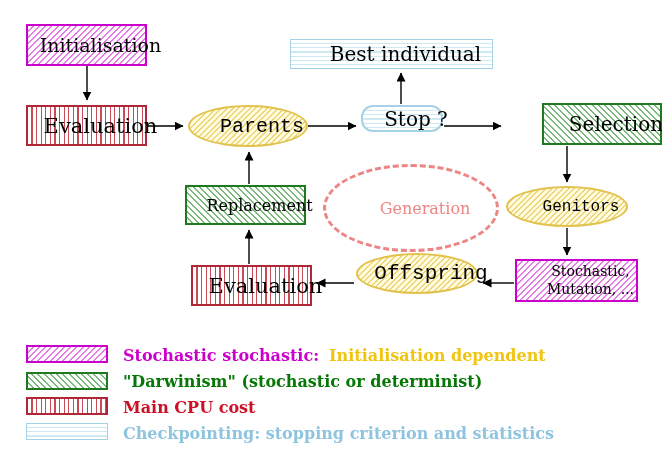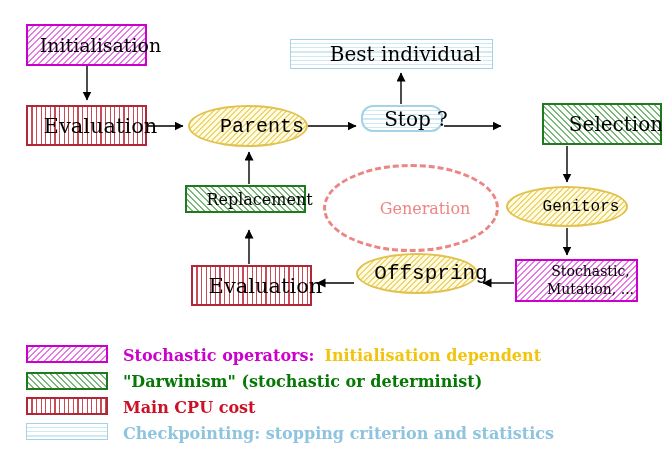--- a/index.html
+++ b/index.html
@@ -27,21 +27,21 @@
     background:repeating-linear-gradient(135deg,#fffce1 0 2.6px,#eed678 2.6px 4px);font-family:Liberation Mono, monospace;}
   .ellipse{border-radius:50%;}
 
   
   .n-init{left:26px;top:24px;width:121px;height:42px;font-size:19px;}
   .n-eval-top{left:26px;top:105px;width:121px;height:41px;font-size:21px;}
   .n-parents{left:188px;top:105px;width:120px;height:42px;font-size:20px;}
   .n-best{left:290px;top:39px;width:203px;height:30px;font-size:20px;}
   .n-stop{left:361px;top:105px;width:82px;height:27px;font-size:20px;border-radius:12px;}
   .n-select{left:506px;top:103px;width:120px;height:42px;font-size:20px;margin-left:36px;}
-  .n-repl{left:185px;top:185px;width:121px;height:28px;font-size:16px;}
+  .n-repl{left:185px;top:185px;width:121px;height:40px;font-size:16px;}
   .n-gener{left:323px;top:164px;width:176px;height:88px;font-size:16px;
     border:3px dashed #ed8585;color:#ed8585;background:#fff;}
   .n-genitors{left:506px;top:186px;width:122px;height:41px;font-size:16px;}
   .n-eval-bot{left:191px;top:265px;width:121px;height:41px;font-size:21px;}
   .n-offspring{left:356px;top:253px;width:122px;height:41px;font-size:21px;}
   .n-cross{left:515px;top:259px;width:123px;height:43px;font-size:14px;line-height:1.25;
     flex-direction:column;}
 
   
   .legend-swatch{position:absolute;left:26px;width:82px;height:18px;box-sizing:border-box;}
@@ -135,19 +135,19 @@
     <div>Stochastic,</div>
     <div>Mutation, ...</div>
   </div>
 
   <div class="legend-swatch ls-1 hatch-magenta"></div>
   <div class="legend-swatch ls-2 hatch-green"></div>
   <div class="legend-swatch ls-3 stripes-red"></div>
   <div class="legend-swatch ls-4 stripes-cyan1"></div>
 
   <div class="legend-text lt-1">
-    <span class="c-magenta">Stochastic operators:</span><span class="gap"></span><span class="c-gold">Initialisation dependent</span>
+    <span class="c-magenta">Stochastic stochastic:</span><span class="gap"></span><span class="c-gold">Initialisation dependent</span>
   </div>
   <div class="legend-text lt-2 c-green">"Darwinism" (stochastic or determinist)</div>
   <div class="legend-text lt-4 c-cyan">Checkpointing: stopping criterion and statistics</div>
   <div class="legend-text lt-3 c-red">Main CPU cost</div>
 
 </div>
 
 </body></html>

